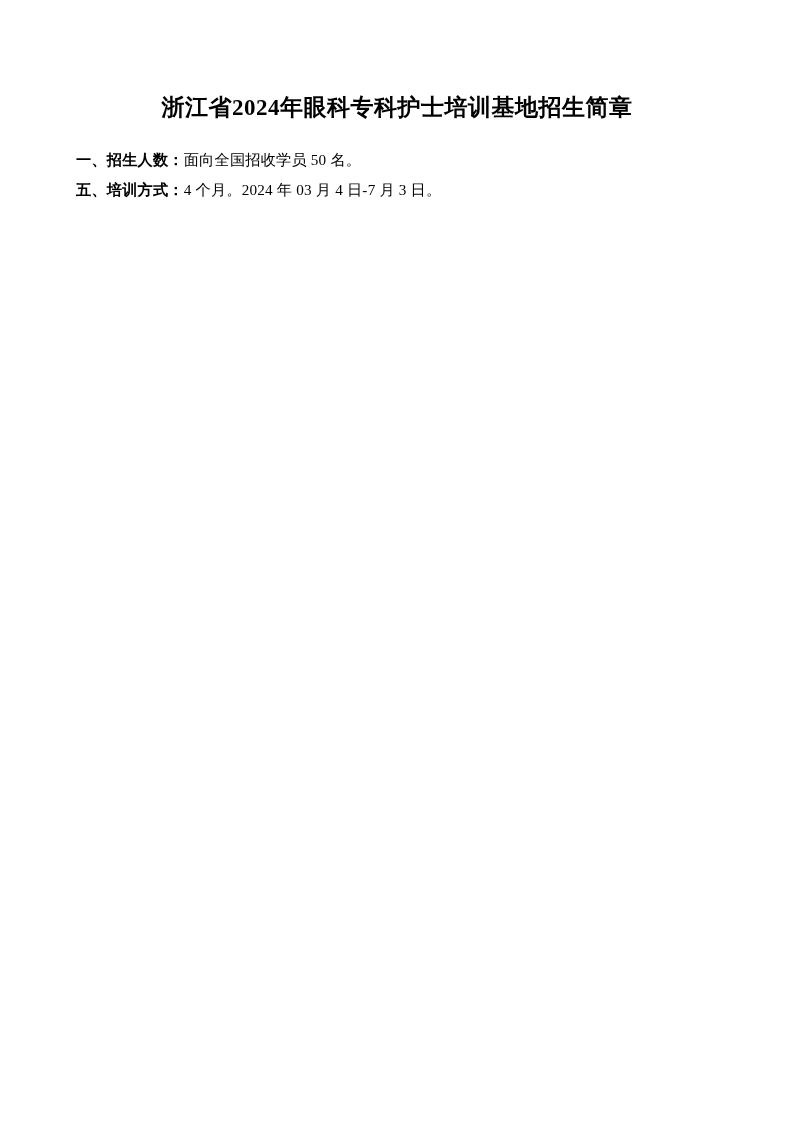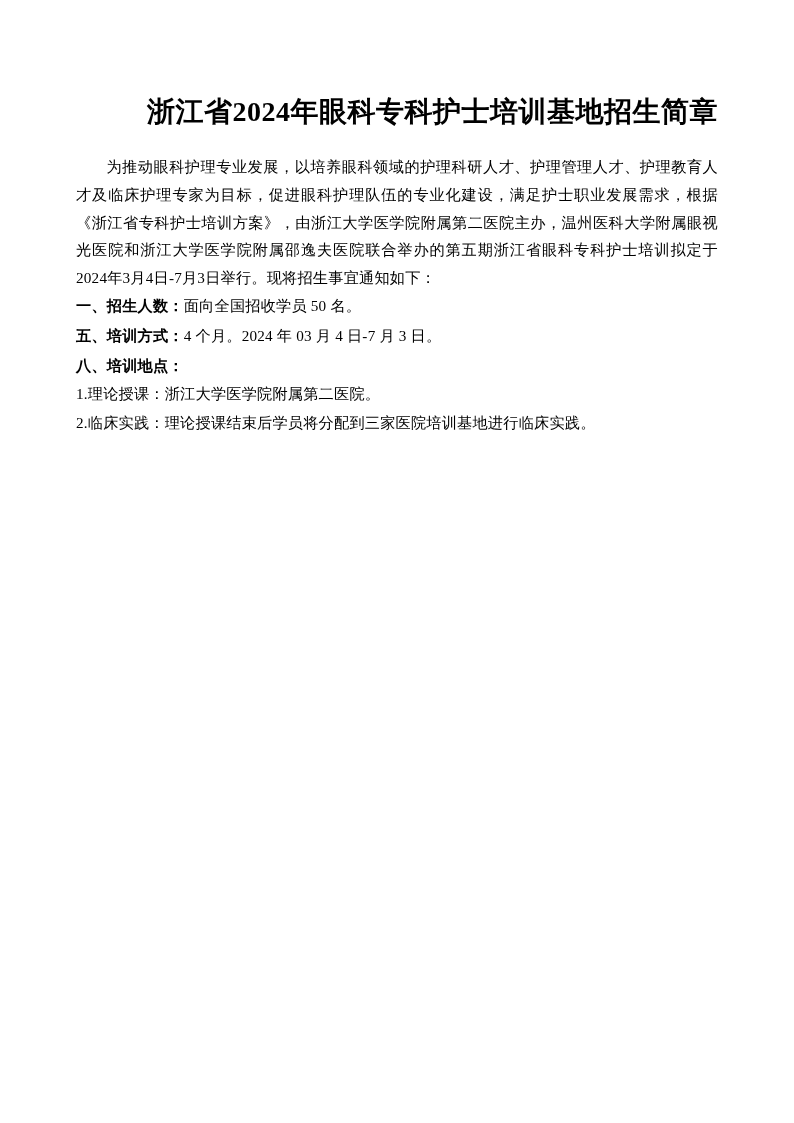--- a/index.html
+++ b/index.html
@@ -15,22 +15,22 @@
     position: relative;
     overflow: hidden;
   }
   .page {
     box-sizing: border-box;
     width: 794px;
     height: 1123px;
     padding: 92px 76px 60px 76px;
   }
   .doc-title {
-    text-align: right;
-    font-size: 28px;
+    text-align: center;
+    font-size: 23px;
     font-weight: bold;
     letter-spacing: 0.5px;
     margin: 0 0 22px 0;
     line-height: 1.4;
   }
   .para {
     font-size: 15.2px;
     line-height: 1.82;
     text-align: justify;
     text-justify: inter-ideograph;
@@ -50,36 +50,30 @@
     margin-bottom: 2px;
   }
 </style>
 </head>
 <body>
 
 <div class="page">
 
   <h1 class="doc-title">浙江省2024年眼科专科护士培训基地招生简章</h1>
 
-  <p class="para indent">为推动眼科护理专业发展，以培养眼科领域的护理科研人才、护理管理人才、护理教育人才及临床护理专家为目标，促进眼科护理队伍的专业化建设，满足护士职业发展需求，根据《浙江省专科护士培训方案》，由浙江大学医学院附属第二医院主办，温州医科大学附属眼视光医院和浙江大学医学院附属邵逸夫医院联合举办的第五期浙江省眼科专科护士培训拟定于2024年3月4日-7月3日举行。现将招生事宜通知如下：</p>
 
   <div class="block">
     <p class="para"><b class="section-head">一、招生人数：</b><span>面向全国招收学员 50 名。</span></p>
   </div>
 
 
 
 
   <div class="block">
     <p class="para"><b class="section-head">五、培训方式：</b><span>4 个月。2024 年 03 月 4 日-7 月 3 日。</span></p>
   </div>
 
 
 
-  <div class="block">
-    <p class="para"><b class="section-head">八、培训地点：</b></p>
-    <p class="para">1.理论授课：浙江大学医学院附属第二医院。</p>
-    <p class="para">2.临床实践：理论授课结束后学员将分配到三家医院培训基地进行临床实践。</p>
-  </div>
 
 
 
 </div>
 
 </body></html>

